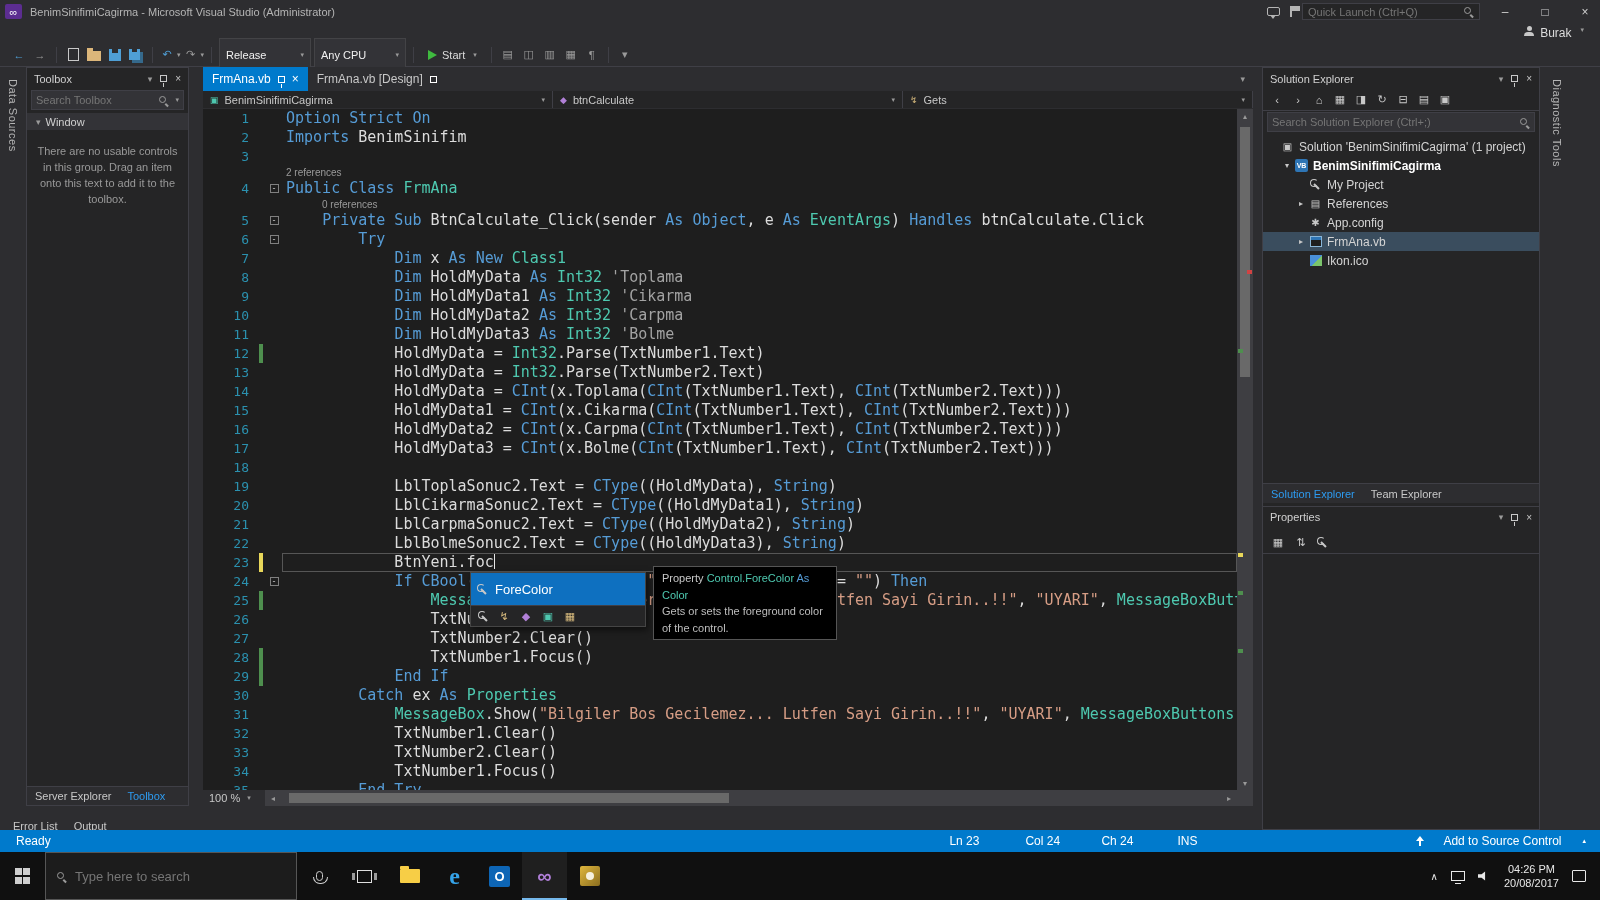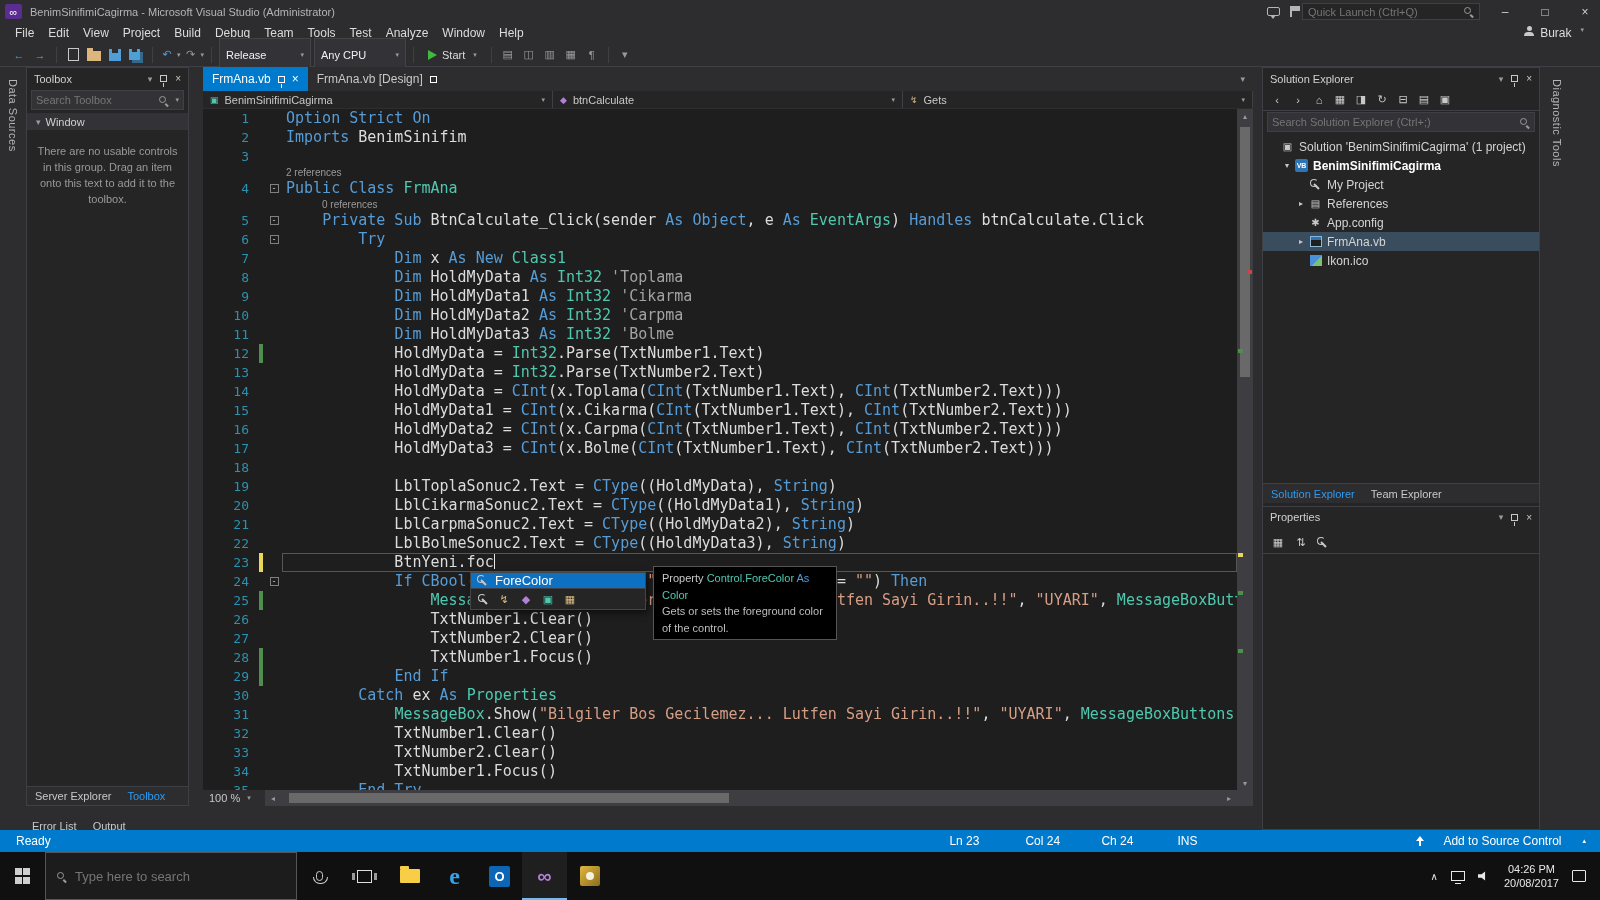--- a/index.html
+++ b/index.html
@@ -102,21 +102,21 @@
 .vmark{position:absolute;width:5px;height:4px}
 .hscroll{position:absolute;left:0;bottom:0;right:16px;height:16px;background:#2d2d30;display:flex;align-items:center}
 .zoombox{width:62px;height:16px;display:flex;align-items:center;padding:0 6px;font-size:11px;color:#c8c8c8;gap:4px;flex:none}
 .harrow{width:16px;height:16px;display:flex;align-items:center;justify-content:center;font-size:8px;color:#999;background:#3e3e42;flex:none}
 .htrack{flex:1;height:16px;background:#3e3e42;position:relative}
 .hthumb{position:absolute;left:8px;top:3px;height:10px;width:440px;background:#696969}
 .corner{position:absolute;right:0;bottom:0;width:16px;height:16px;background:#3e3e42}
 
 
 .ispopup{position:absolute;left:267px;top:505px;width:176px;background:#252526;border:1px solid #454545;z-index:6;box-shadow:2px 3px 7px rgba(0,0,0,.55)}
-.isitem{height:15px;display:flex;align-items:center;gap:7px;padding:0 6px;font-size:13px;color:#eee}
+.isitem{height:32px;display:flex;align-items:center;gap:7px;padding:0 6px;font-size:13px;color:#eee}
 .isitem.selected{background:#0e70c0;color:#fff}
 .isfilters{height:21px;border-top:1px solid #3f3f46;display:flex;align-items:center;gap:8px;padding:0 7px}
 .ic-wrench{position:relative;width:11px;height:11px;display:inline-block;flex:none}
 .ic-wrench::before{content:"";position:absolute;left:0;top:0;width:6px;height:6px;border:1.5px solid #c8c8c8;border-radius:50%;border-right-color:transparent}
 .ic-wrench::after{content:"";position:absolute;left:4px;top:4px;width:7px;height:2px;background:#c8c8c8;transform:rotate(45deg);transform-origin:left center}
 .istip{position:absolute;left:450px;top:499px;width:184px;background:#000000;border:1px solid #555;z-index:6;padding:3px 8px;font-size:11px;line-height:1.5}
 .istip .sig-kind{color:#c8c8c8}.istip .sig-name{color:#4ec9b0}.istip .sig-as{color:#569cd6}.istip .sig-type{color:#4ec9b0}
 .istip .desc{color:#bdbdbd}
 
 
@@ -130,21 +130,21 @@
 .fi-vb{width:13px;height:13px;background:#2e75b5;color:#fff;font-size:7px;font-weight:bold;display:flex;align-items:center;justify-content:center;border-radius:2px}
 .fi-form{width:12px;height:11px;border:1px solid #8ab6d8;background:#1e1e1e;position:relative;display:inline-block}
 .fi-form::before{content:"";position:absolute;left:0;top:0;right:0;height:3px;background:#2e75b5}
 .fi-img{width:12px;height:11px;background:linear-gradient(135deg,#4a90d9 55%,#7bc46c 45%);display:inline-block}
 .tlabel.bold{font-weight:bold;color:#fff}
 .sebottom{position:absolute;left:0;top:415px;width:100%;height:20px;display:flex;font-size:11px;background:#2d2d30;border-top:1px solid #3f3f46}
 .propheader{position:absolute;left:0;top:438px;width:100%;border-top:1px solid #3f3f46}
 .proptoolbar{position:absolute;left:0;top:464px;width:100%;height:22px;display:flex;align-items:center;gap:9px;padding:0 8px;border-bottom:1px solid #3f3f46}
 
 
-.bottomtabs{position:absolute;left:0;top:739px;width:1258px;height:40px;display:flex;align-items:center;font-size:11px;padding-left:24px}
+.bottomtabs{position:absolute;left:0;top:739px;width:1258px;height:40px;display:flex;align-items:center;font-size:11px;padding-left:5px}
 .bottomtabs .pbtab{height:100%}
 
 
 .statusbar{position:absolute;left:0;top:830px;width:1600px;height:22px;background:#007acc;color:#fff;display:flex;align-items:center;font-size:12px}
 .sbready{margin-left:16px}
 .sbright{margin-left:auto;display:flex;align-items:center}
 .sbf{width:76px}
 .sbins{width:58px}
 .sbspacer{width:180px}
 .sbsrc{display:flex;align-items:center;gap:18px;margin-right:14px}
@@ -196,34 +196,20 @@
         <input placeholder="Quick Launch (Ctrl+Q)" style="">
         <span class="ic-mag"></span>
       </div>
       <span class="winbtn">–</span>
       <span class="winbtn">□</span>
       <span class="winbtn">×</span>
     </div>
   </div>
 
   <div class="menubar">
-    <span style="display:flex;height:100%">
-        <span class="menuitem">File</span>
-        <span class="menuitem">Edit</span>
-        <span class="menuitem">View</span>
-        <span class="menuitem">Project</span>
-        <span class="menuitem">Build</span>
-        <span class="menuitem">Debug</span>
-        <span class="menuitem">Team</span>
-        <span class="menuitem">Tools</span>
-        <span class="menuitem">Test</span>
-        <span class="menuitem">Analyze</span>
-        <span class="menuitem">Window</span>
-        <span class="menuitem">Help</span>
-      </span>
     <span class="menuuser">
       <span class="ic-person"></span>
       <span>Burak</span>
       <span class="chev">▾</span>
     </span>
   </div>
 
   <div class="toolbar">
     <span style="display:flex;align-items:center;gap:3px">
         <span class="ticon">

